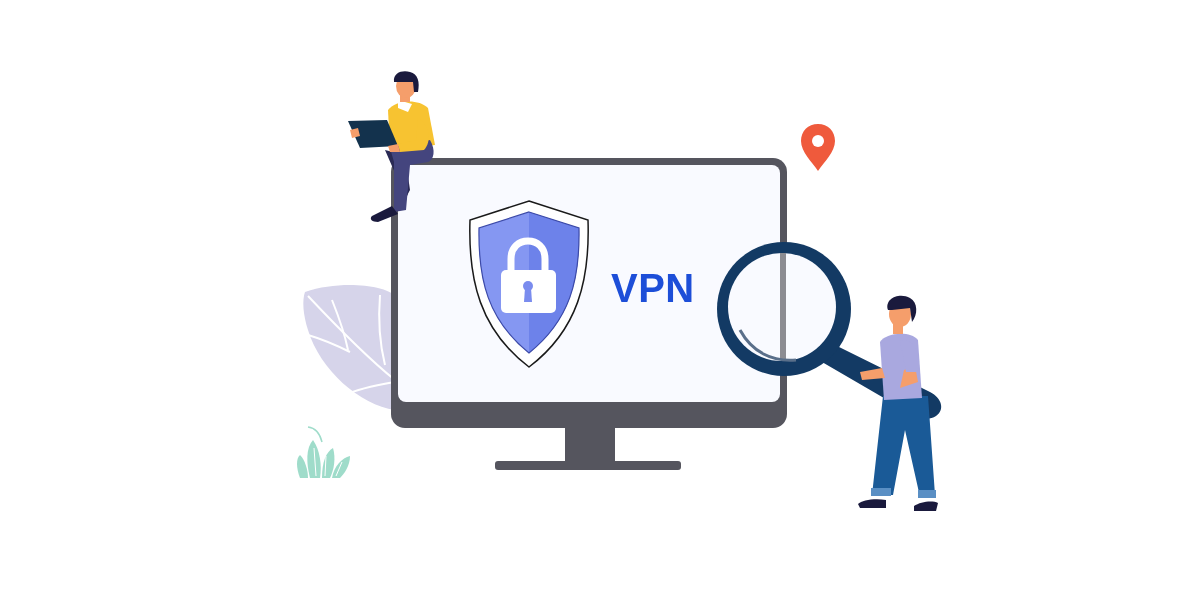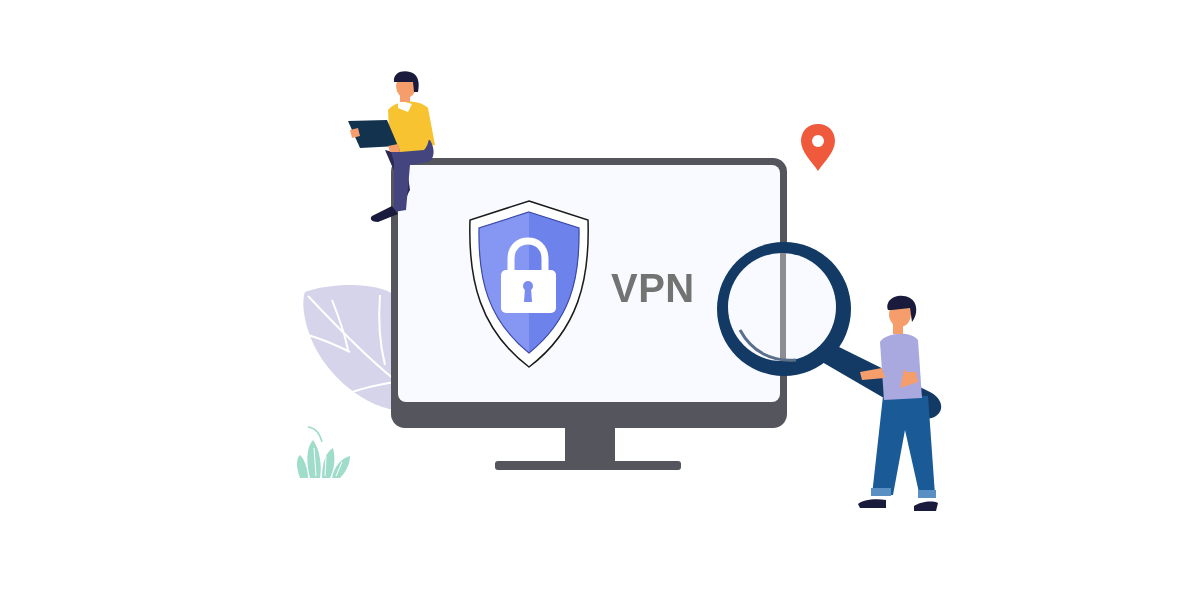--- a/index.html
+++ b/index.html
@@ -1,18 +1,18 @@
 <!DOCTYPE html>
 <html><head>
 <meta charset="utf-8">
 <style>
   html, body { margin:0; padding:0; }
   body { width:1200px; height:600px; background:#ffffff; position:relative; overflow:hidden; font-family:"Liberation Sans", sans-serif; }
   #scene { position:absolute; left:0; top:0; width:1200px; height:600px; }
-  .vpn-label { position:absolute; left:611px; top:266px; font-family:"Liberation Sans", sans-serif; font-weight:bold; font-size:40px; letter-spacing:0.5px; color:#737373; }
+  .vpn-label { position:absolute; left:611px; top:266px; font-family:"Liberation Sans", sans-serif; font-weight:bold; font-size:40px; letter-spacing:0.5px; color:#1d4ed8; }
 </style>
 </head>
 <body>
 
 <svg id="scene" viewBox="0 0 1200 600" xmlns="http://www.w3.org/2000/svg">
 
   <g>
     <path d="M305,292 C340,280 385,285 395,296 L395,410 C360,405 320,370 308,330 C303,315 302,300 305,292 Z" fill="#d6d4ea"></path>
     <path d="M308,296 C340,330 370,360 395,380" stroke="#fff" stroke-width="2" fill="none"></path>
     <path d="M332,300 C340,320 345,335 348,350" stroke="#fff" stroke-width="2" fill="none"></path>

